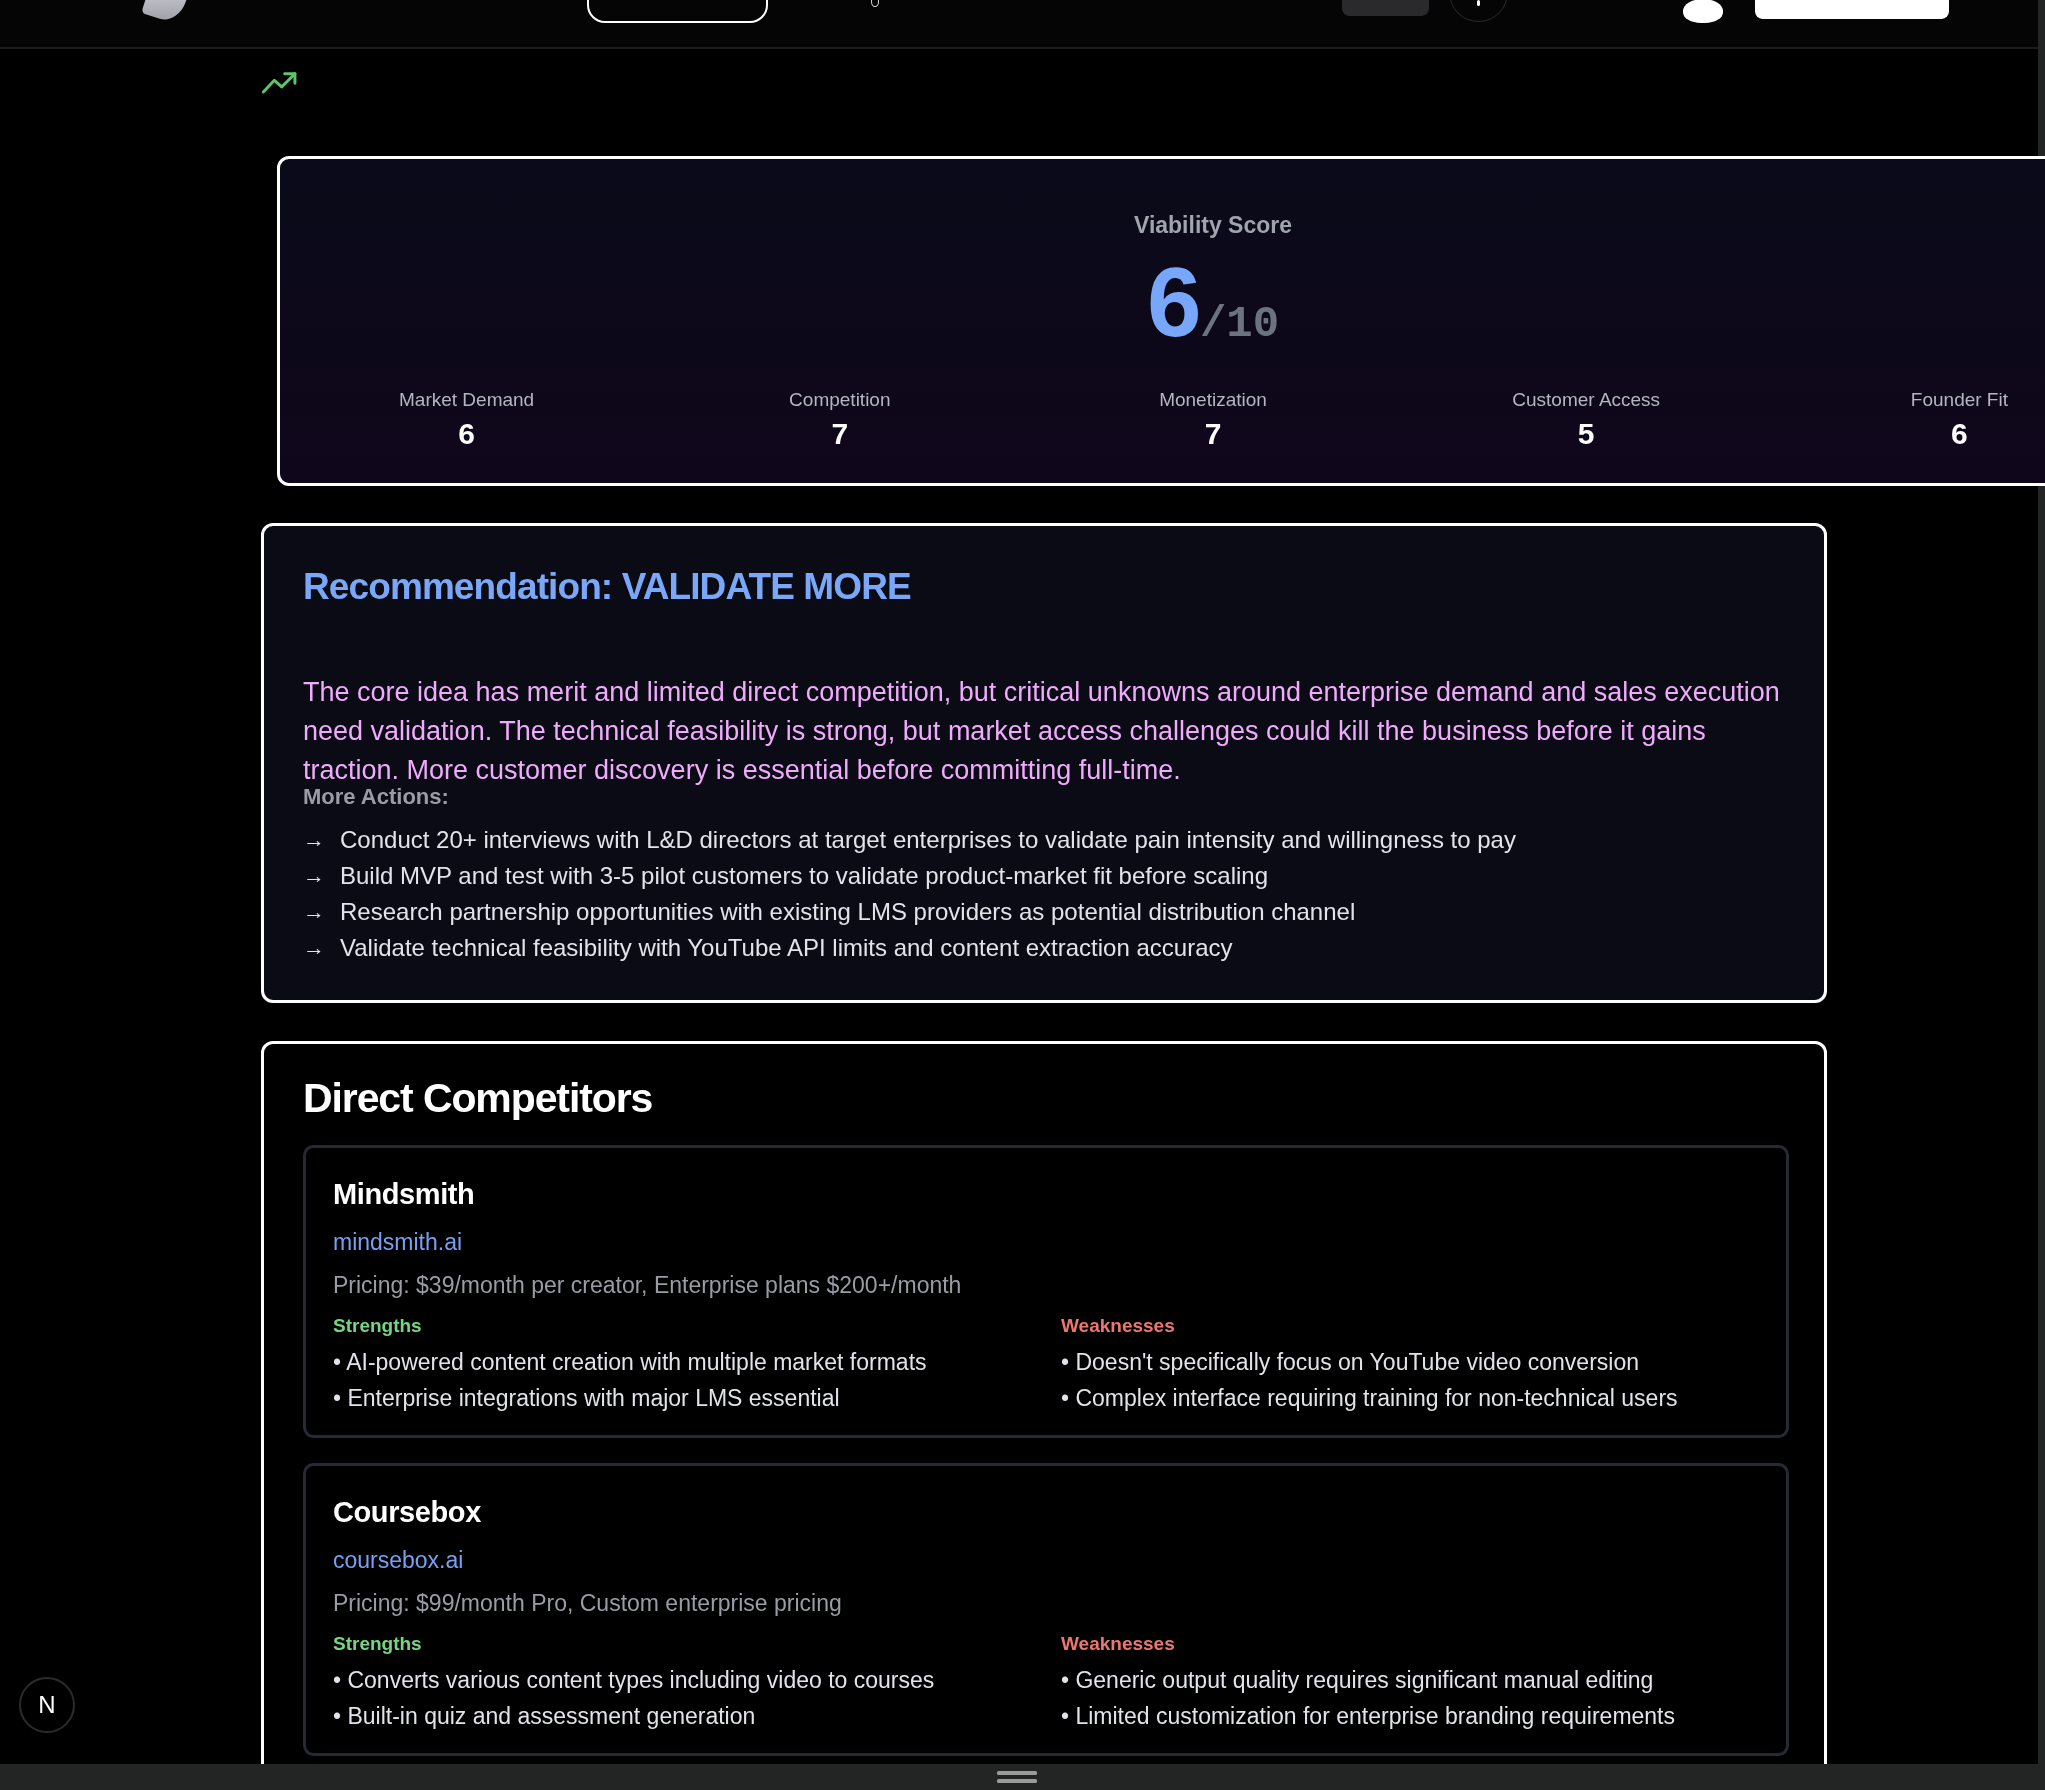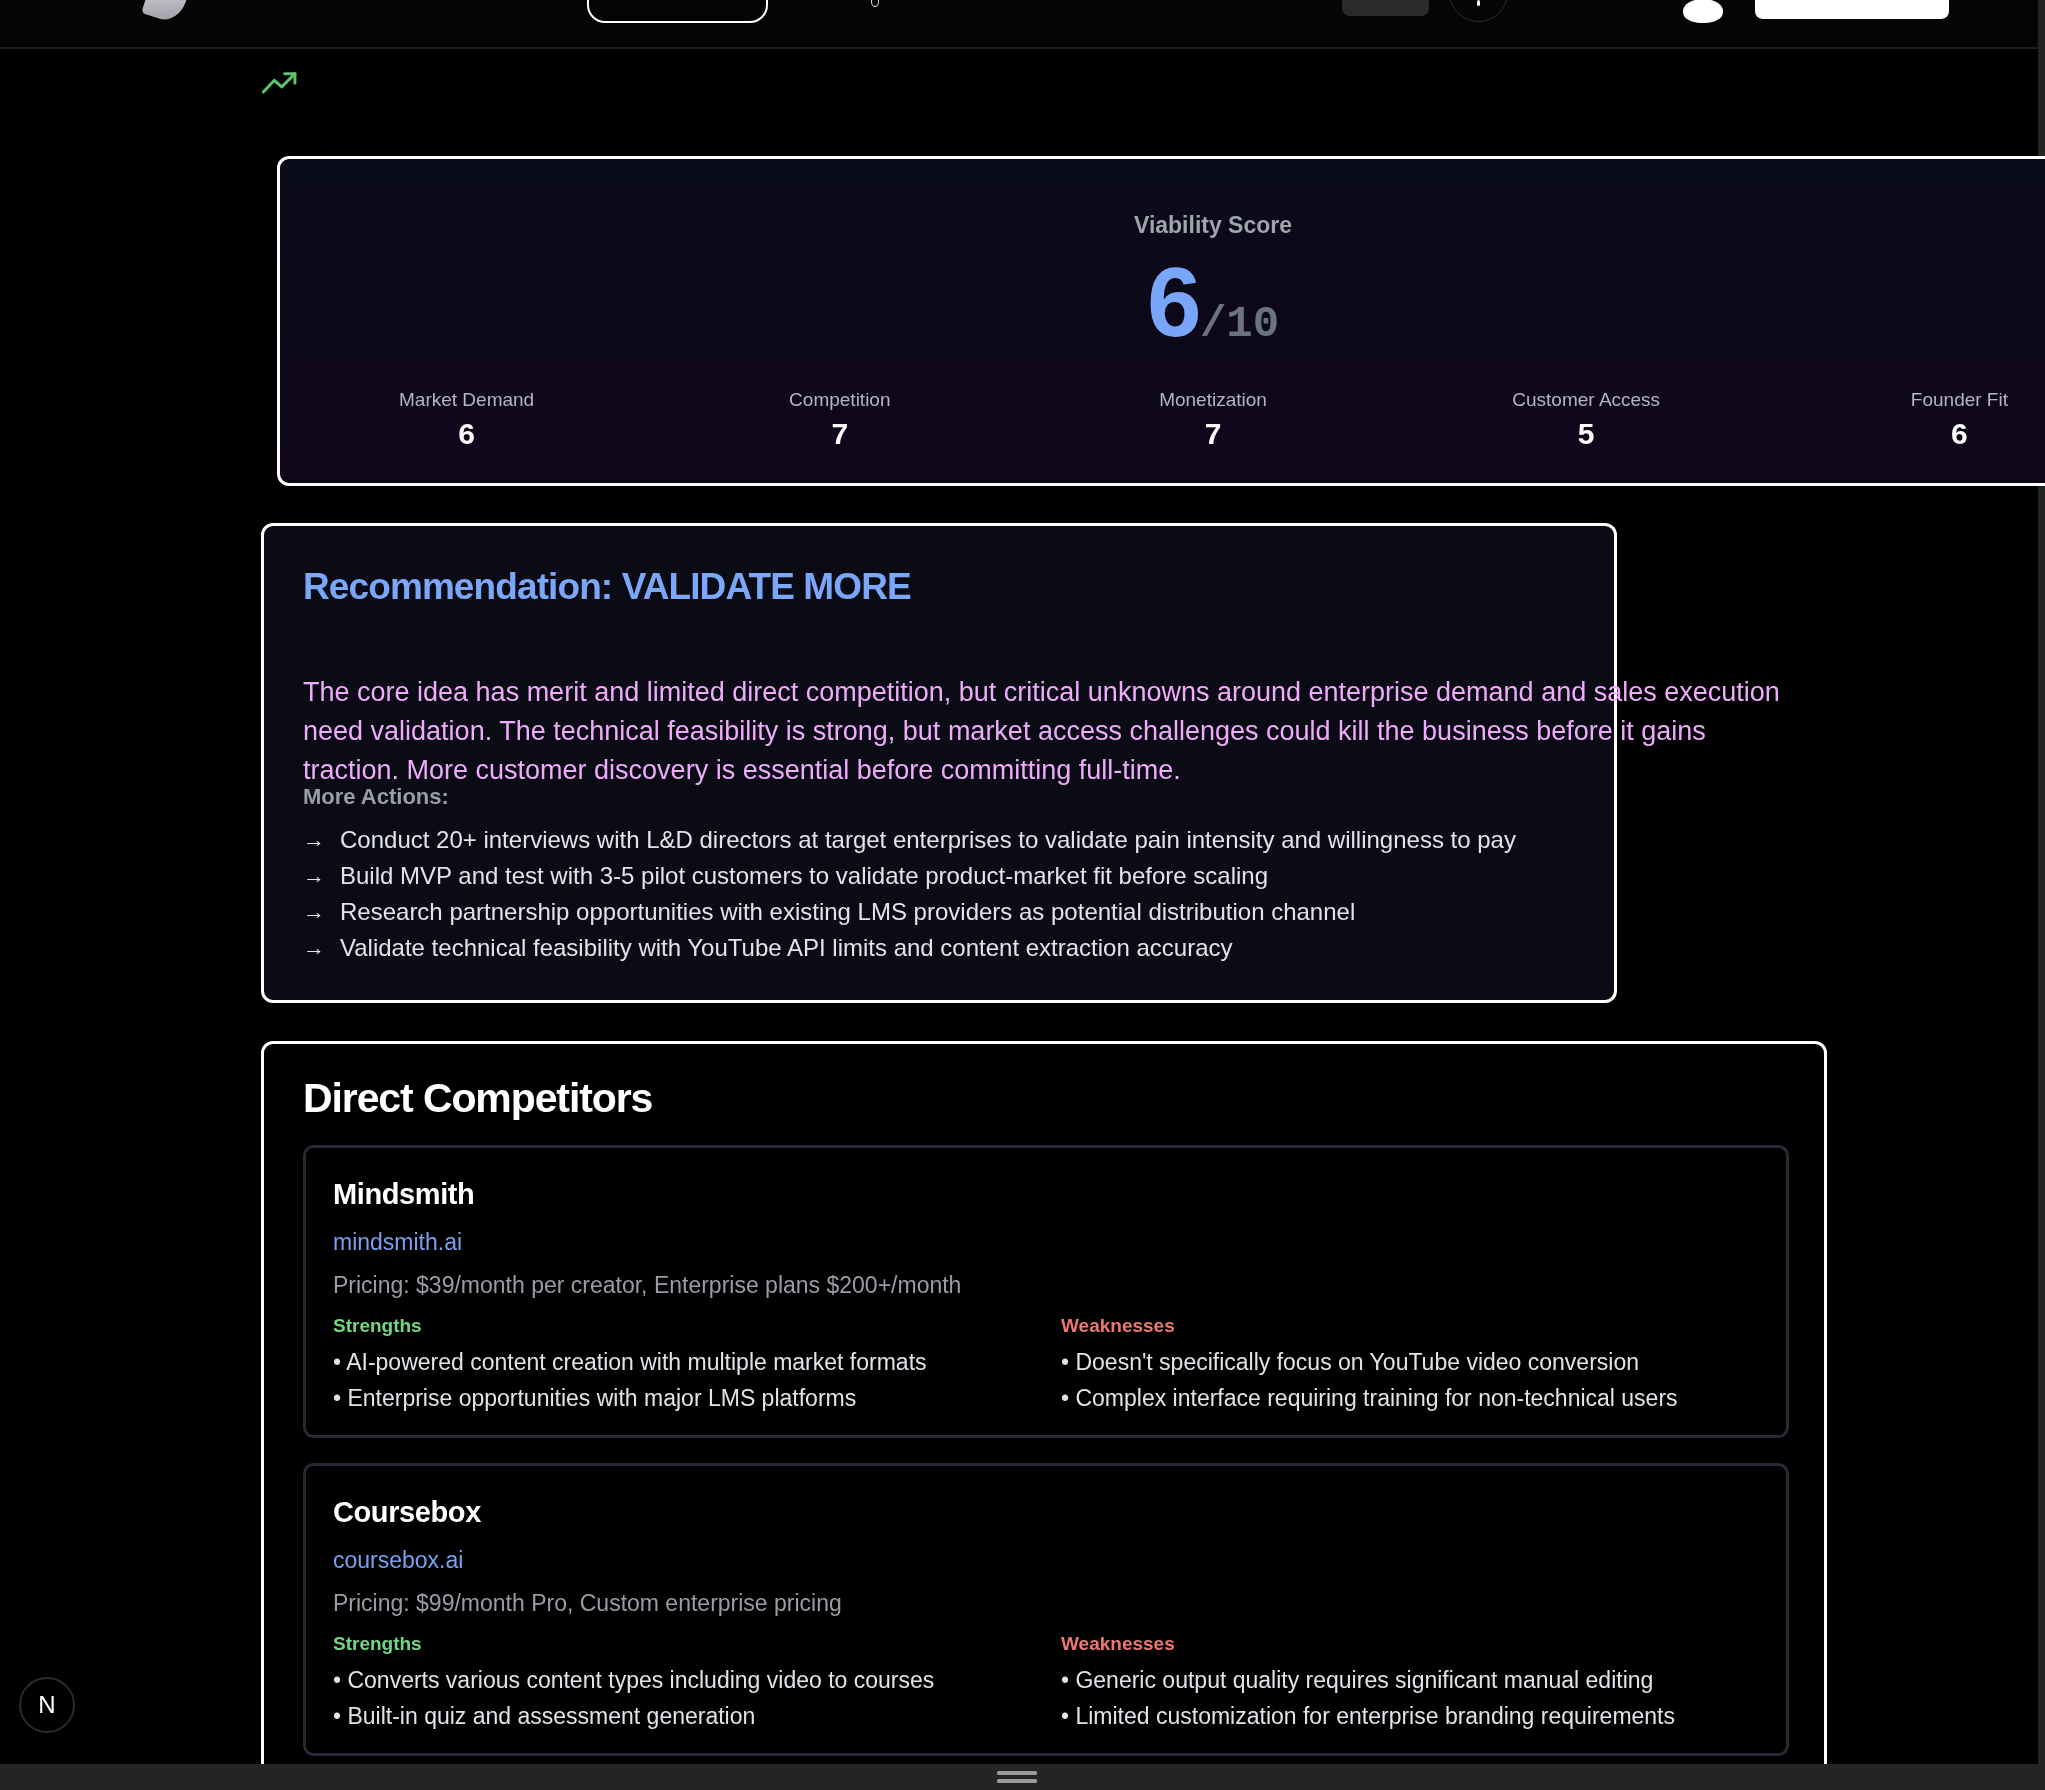--- a/index.html
+++ b/index.html
@@ -35,21 +35,21 @@
   .score-big { position:absolute; left:0; width:100%; top:87px; text-align:center; font-weight:bold; white-space:nowrap; }
   .score-big .val { font-size:98px; color:#78a6fa; letter-spacing:-1.5px; }
   .score-big .den { font-size:44px; color:#6b7280;font-family:Liberation Mono, monospace; }
   .metrics { position:absolute; left:0; top:206px; width:100%; display:flex;margin-top:24px; }
   .metric { flex:1; text-align:center; }
   .metric .m-label { font-size:19px; color:#b4b6bf; }
   .metric .m-val { font-size:30px; font-weight:bold; color:#fff; margin-top:6px; }
   .metrics { padding:0 0; }
 
   
-  .rec-card { position:absolute; left:261px; top:523px; width:1356px; height:480px; box-sizing:border-box; border:3px solid #fff; border-radius:12px; background:#0a0b14; padding:0 39px; }
+  .rec-card { position:absolute; left:261px; top:523px; width:1566px; height:480px; box-sizing:border-box; border:3px solid #fff; border-radius:12px; background:#0a0b14; padding:0 39px; }
   .rec-title { position:absolute; left:39px; top:40px; font-size:37px; font-weight:bold; color:#7aa7f8; letter-spacing:-0.9px; }
   .rec-body { position:absolute; left:39px; top:111px; width:1481px; font-size:27px; line-height:39px; color:#f0abfc;margin-top:36px; }
   .next-label { position:absolute; left:39px; top:258px; font-size:22px; font-weight:bold; color:#9b9da6; }
   .actions { position:absolute; left:39px; top:296px; margin:0; padding:0; list-style:none; }
   .actions li { font-size:24px; line-height:36px; color:#e3e4ea; display:flex; align-items:center; }
   .actions .arrow { width:22px; margin-right:15px; color:#e3e4ea; font-size:22px; }
 
   
   .comp-card { position:absolute; left:261px; top:1041px; width:1566px; height:815px; box-sizing:border-box; border:3px solid #fff; border-radius:12px; background:#000; }
   .comp-heading { position:absolute; left:39px; top:31px; font-size:41px; font-weight:bold; color:#fff; letter-spacing:-1.1px; }
@@ -153,21 +153,21 @@
 <div class="comp-card">
   <div class="comp-heading">Direct Competitors</div>
 
   <div class="competitor" style="top:101px;">
     <div class="c-name">Mindsmith</div>
     <div class="c-url">mindsmith.ai</div>
     <div class="c-price">Pricing: $39/month per creator, Enterprise plans $200+/month</div>
     <div class="c-col s">
       <div class="hd">Strengths</div>
       <div class="item">• AI-powered content creation with multiple market formats</div>
-      <div class="item">• Enterprise opportunities with major LMS platforms</div>
+      <div class="item">• Enterprise integrations with major LMS essential</div>
     </div>
     <div class="c-col w">
       <div class="hd">Weaknesses</div>
       <div class="item">• Doesn't specifically focus on YouTube video conversion</div>
       <div class="item">• Complex interface requiring training for non-technical users</div>
     </div>
   </div>
 
   <div class="competitor" style="top:419px;">
     <div class="c-name">Coursebox</div>

